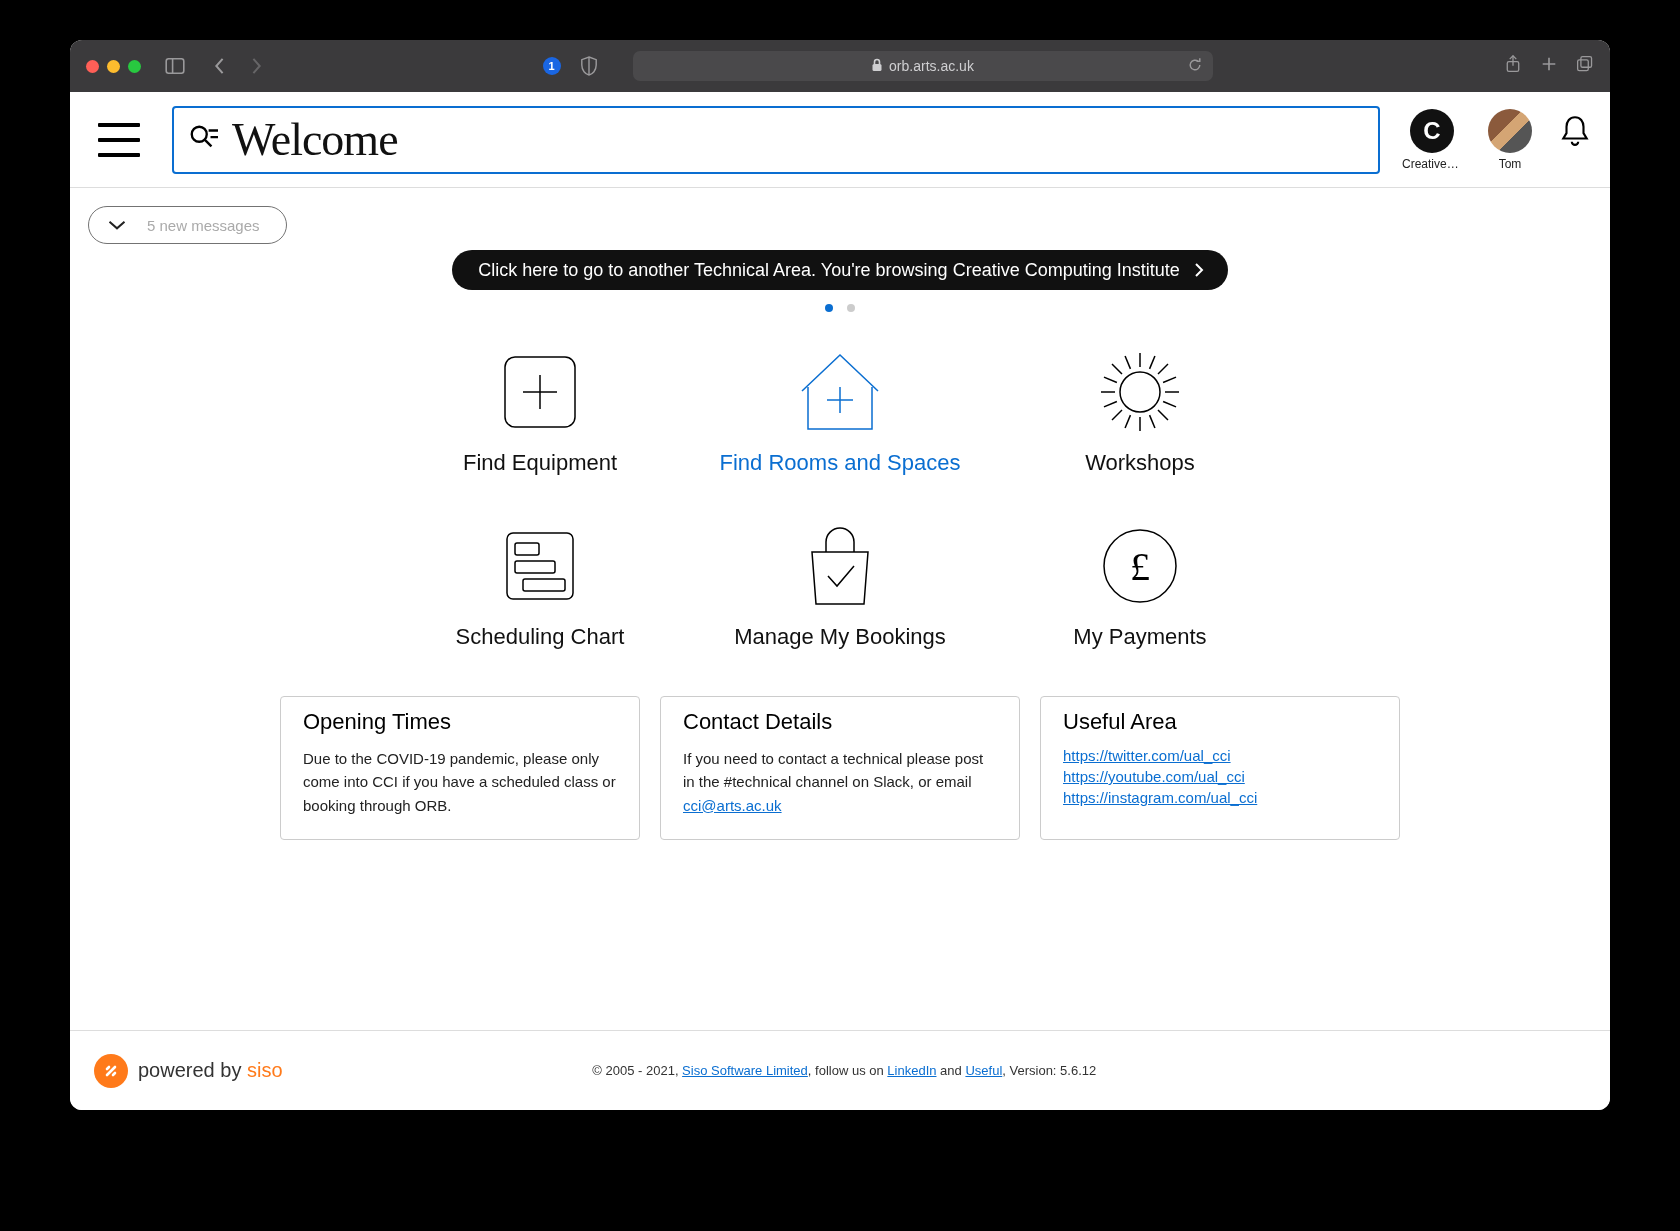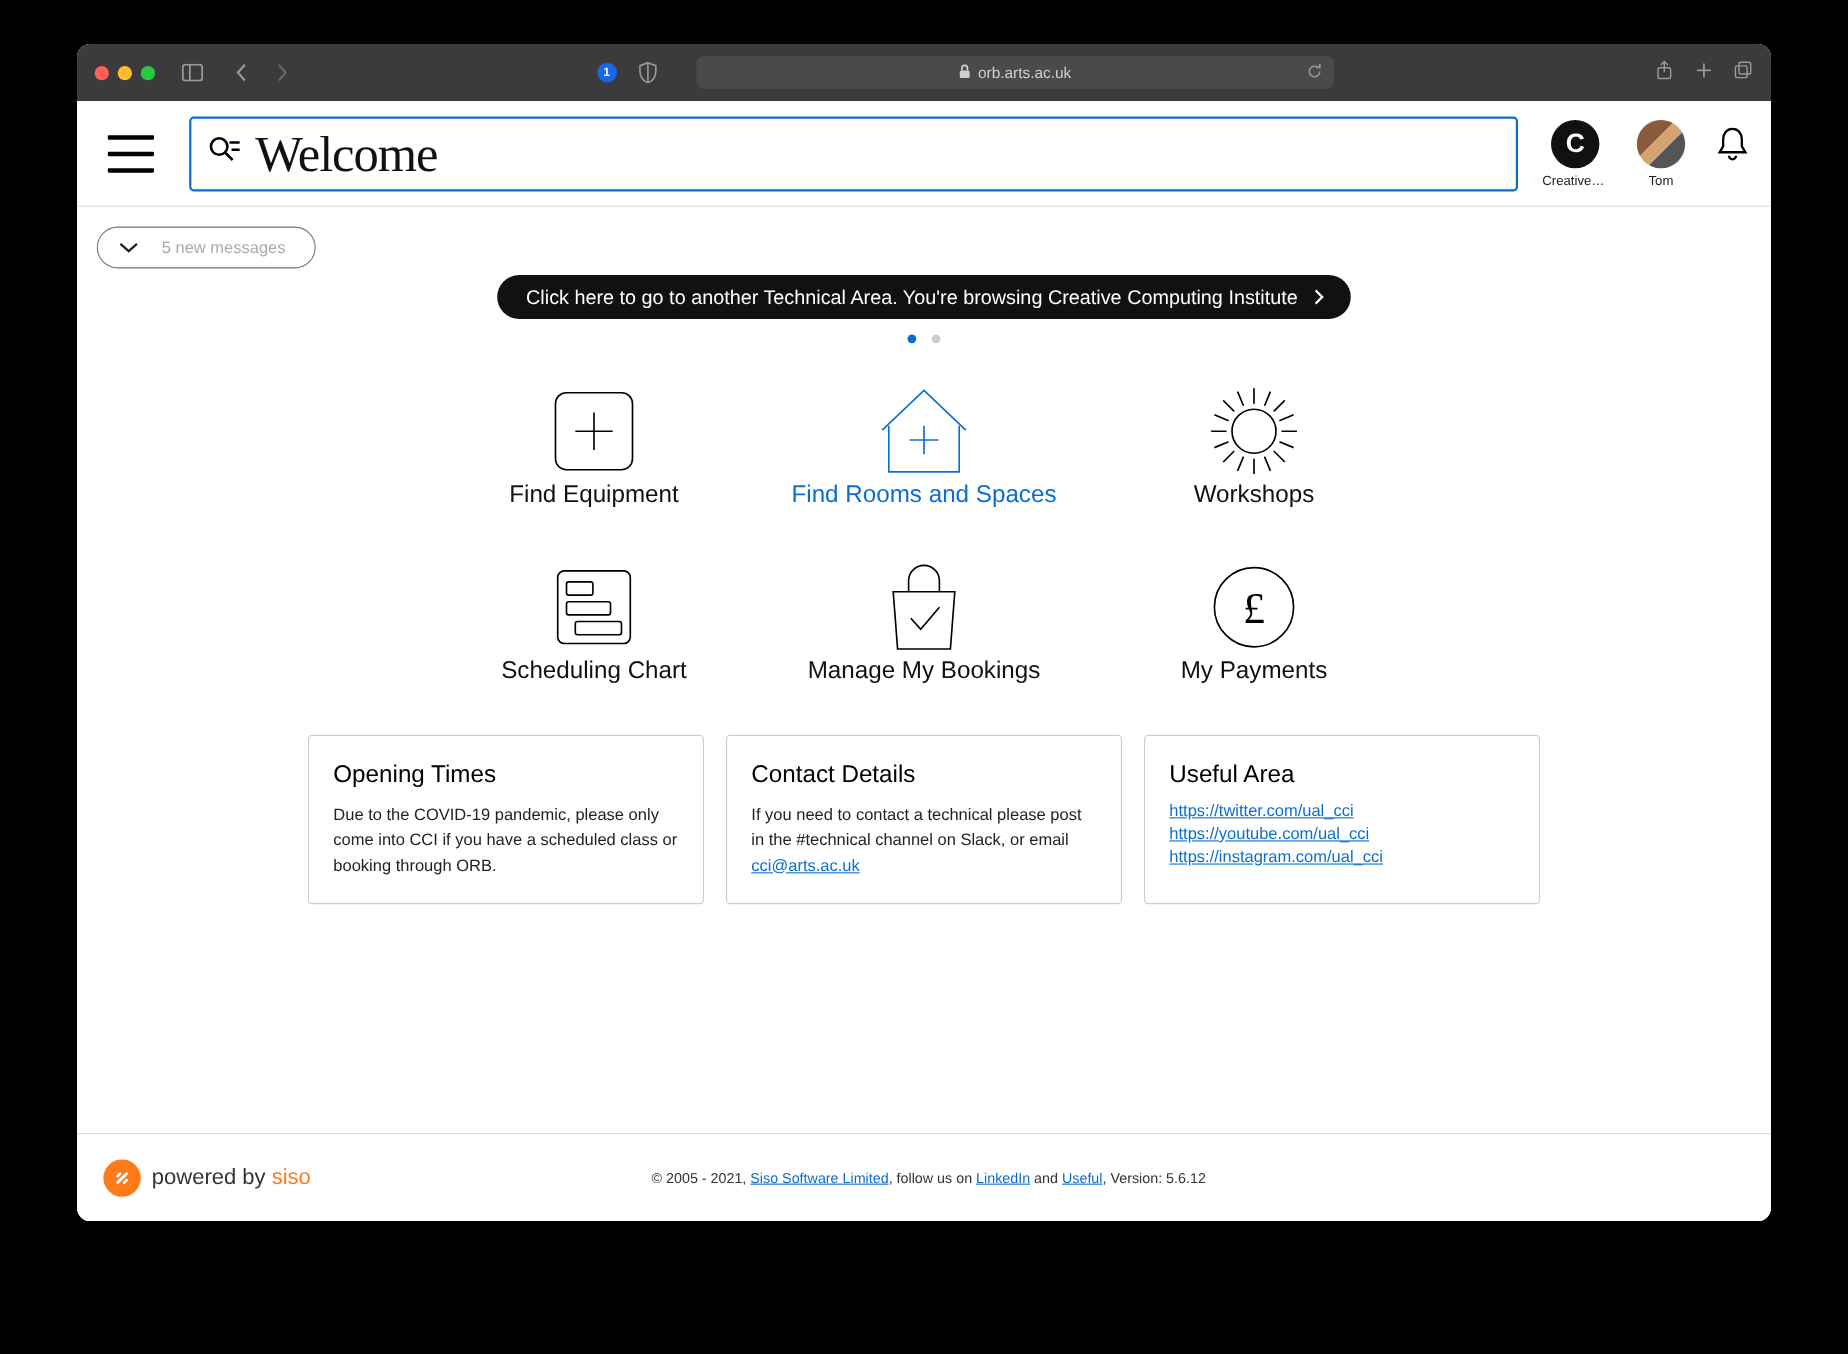--- a/index.html
+++ b/index.html
@@ -128,38 +128,38 @@
   .dots .d{width:8px;height:8px;border-radius:50%;background:#ccc;}
   .dots .d.active{background:#0a6ed1;}
 
   .tiles{
     width:900px;
     margin:36px auto 0;
     display:grid;
     grid-template-columns:repeat(3,1fr);
     row-gap:46px;
   }
-  .tile{display:flex;flex-direction:column;align-items:center;cursor:pointer;}
+  .tile{display:flex;flex-direction:column;align-items:center;gap:14px;cursor:pointer;}
   .tile .ticon{height:88px;display:flex;align-items:center;justify-content:center;}
   .tile .tlabel{font-size:22px;color:#111;}
   .tile.active .tlabel{color:#0a6ed1;}
   .tile.active svg{stroke:#0a6ed1;}
   .tile svg{stroke:#000;fill:none;stroke-width:1.5;}
 
   .cards{
     width:1120px;
     margin:46px auto 0;
     display:grid;
     grid-template-columns:repeat(3,1fr);
     gap:20px;
   }
   .card{
     border:1px solid #ccc;
     border-radius:4px;
-    padding:22px 22px 22px;
+    padding:12px 22px 22px;
   }
   .card h3{font-size:22px;font-weight:500;margin-bottom:12px;}
   .card p{font-size:15px;line-height:1.55;color:#222;}
   .card a{color:#0a6ed1;text-decoration:underline;font-size:15px;}
   .card .links a{display:block;margin-bottom:4px;}
 
   .footer{
     border-top:1px solid #ddd;
     padding:14px 24px;
     display:flex;

